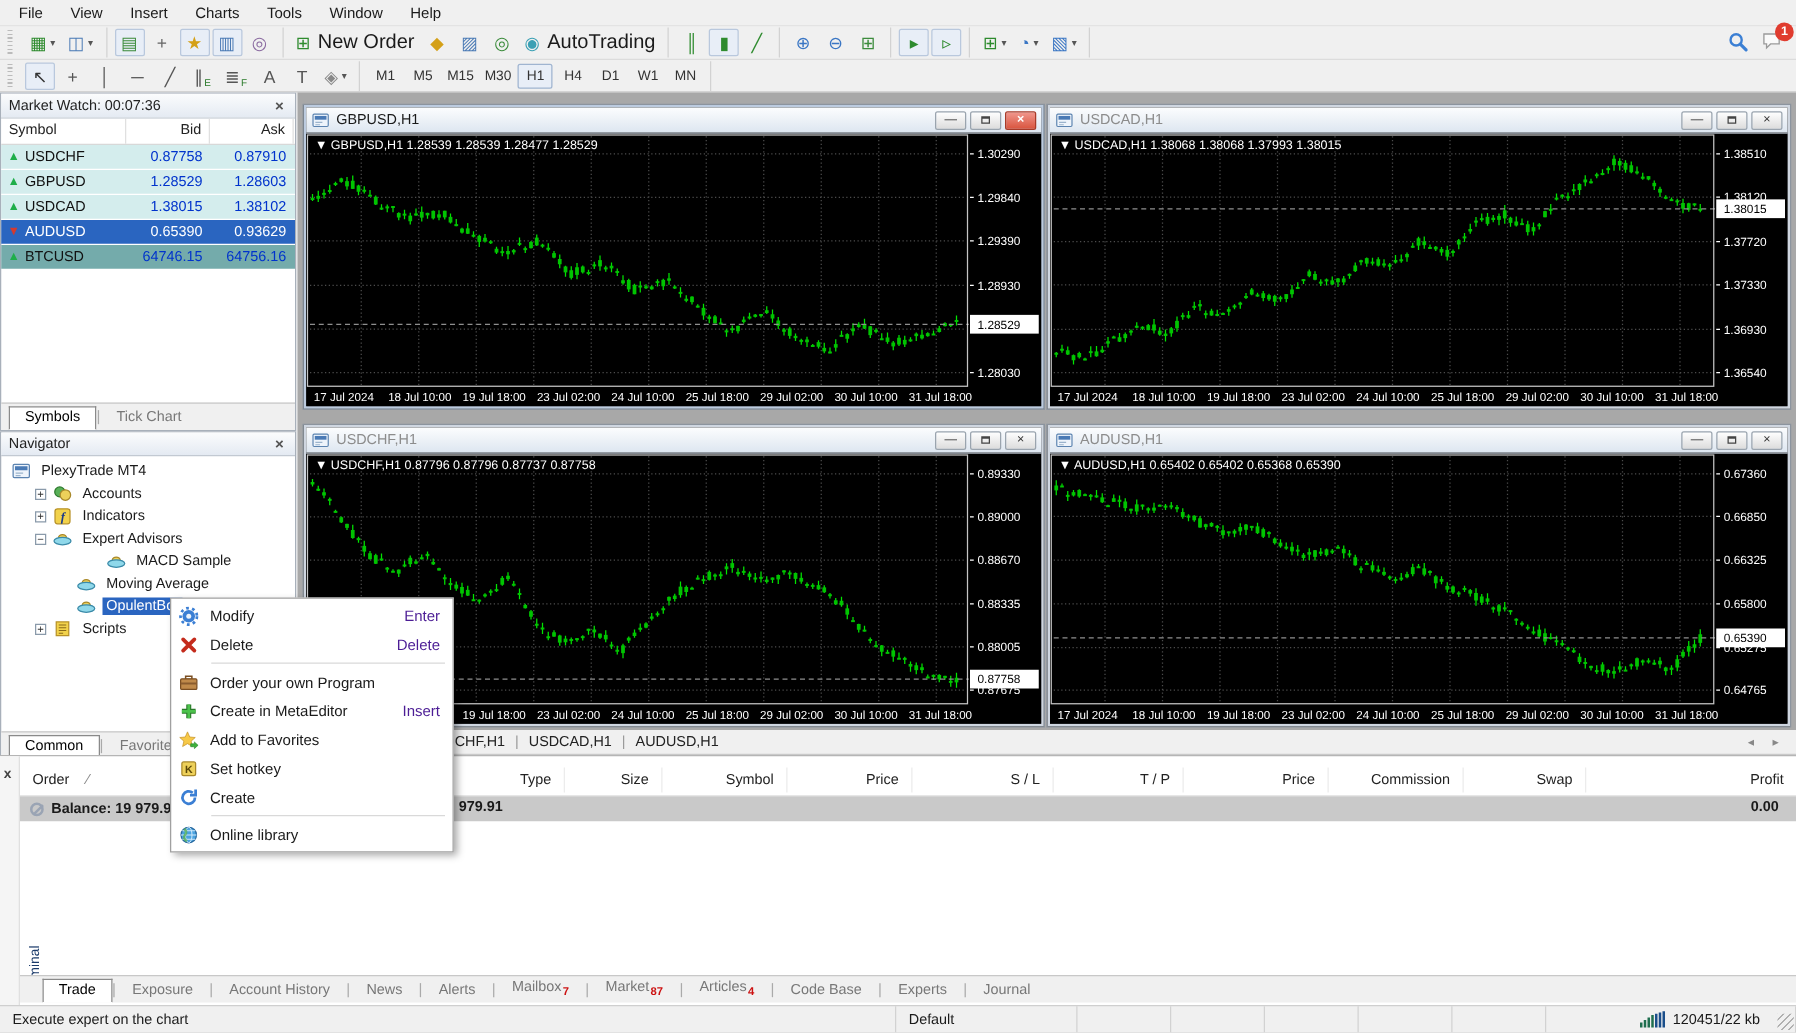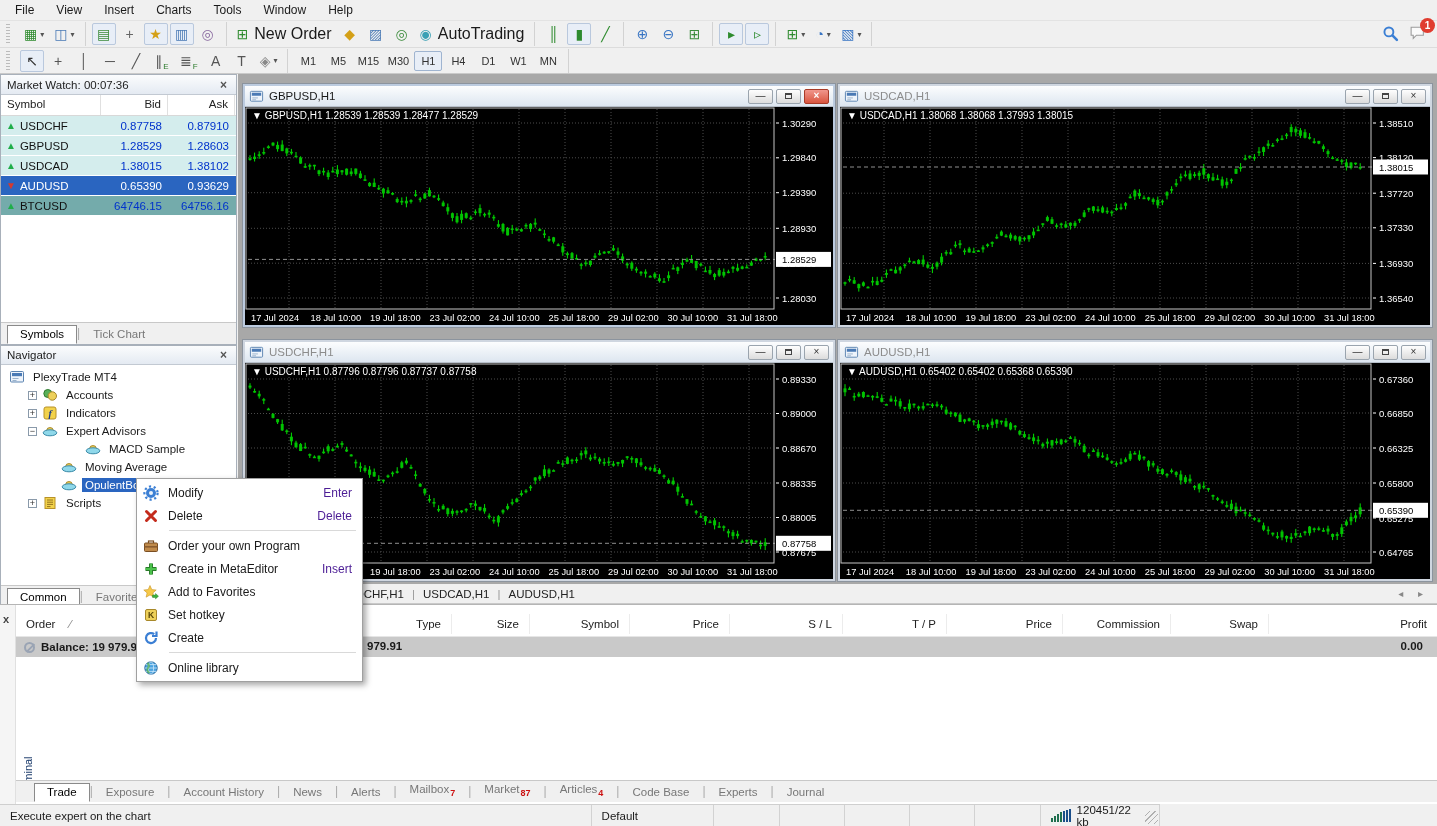--- a/index.html
+++ b/index.html
@@ -107,21 +107,21 @@
   #balance-row { position:relative; height:20px; background:#c9c9c9; display:flex; align-items:center; font-weight:bold; font-size:11.5px; }
   .bal-ic { width:11px; height:11px; border:2px solid #9aa4b4; border-radius:50%; margin:0 6px 0 8px; position:relative; }
   .bal-ic::after { content:""; position:absolute; left:-1px; top:3px; width:11px; height:2px; background:#9aa4b4; transform:rotate(-45deg); }
   #balance-frag { position:absolute; left:351px; top:3px; font-weight:bold; }
   #balance-profit { position:absolute; right:14px; top:3px; font-weight:bold;margin-left:13px; }
   #term-tabs { position:absolute; left:0; bottom:2px; width:100%; height:22px; background:#f0f0f0;
     border-top:1px solid #c8c8c8; display:flex; align-items:flex-end; padding-left:18px; }
   .badge { color:#cc1111; font-size:9px; font-weight:bold; vertical-align:sub; margin-left:1px; }
 
   
-  #statusbar { position:absolute; left:0; top:804px; width:1160px; height:22px; background:#f0f0f0;
+  #statusbar { position:absolute; left:0; top:804px; width:1437px; height:22px; background:#f0f0f0;
     border-top:1px solid #cfcfcf; display:flex; align-items:center; font-size:11.5px; }
   .sb-seg { height:100%; display:flex; align-items:center; padding:0 10px; border-right:1px solid #d2d2d2; }
   #sb-msg { width:717px; } #sb-profile { width:145px; }
   .sb-empty { width:75px; }
   #sb-conn { flex:1; justify-content:flex-end; gap:6px; padding-right:28px; }
   #sb-grip { position:absolute; right:2px; bottom:2px; width:13px; height:13px;
     background:repeating-linear-gradient(135deg, transparent 0 3px, #b0b0b0 3px 4px); }
   .conn-bars { display:flex; align-items:flex-end; gap:1px; height:13px; }
   .conn-bars i { width:2px; background:#1f6f4f; display:block; }
   .conn-bars i:nth-child(n+5){ background:#1a4e8a; }

